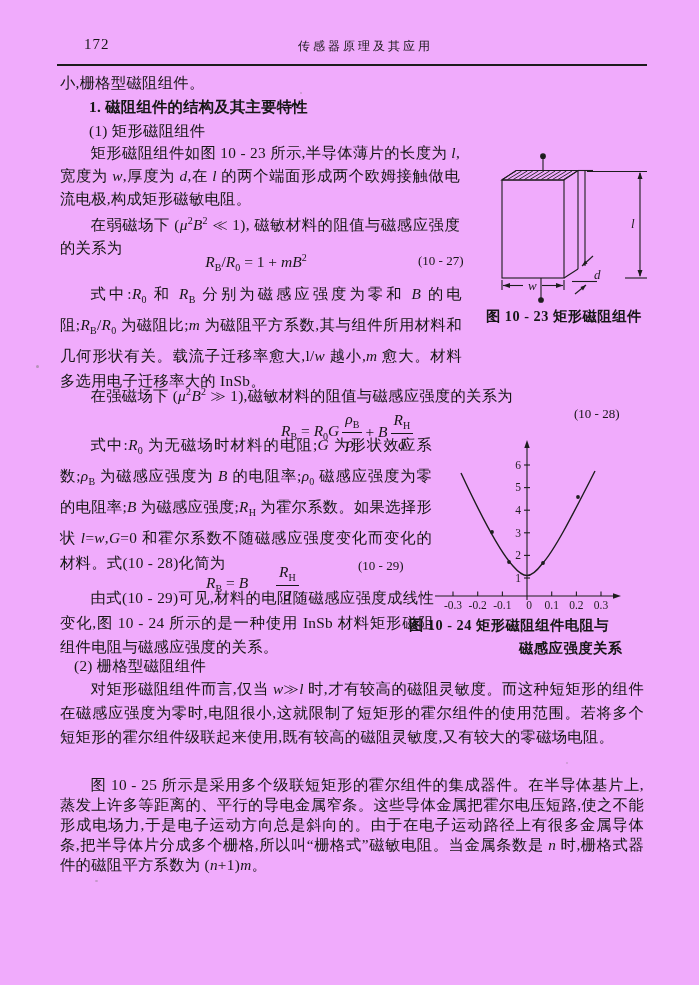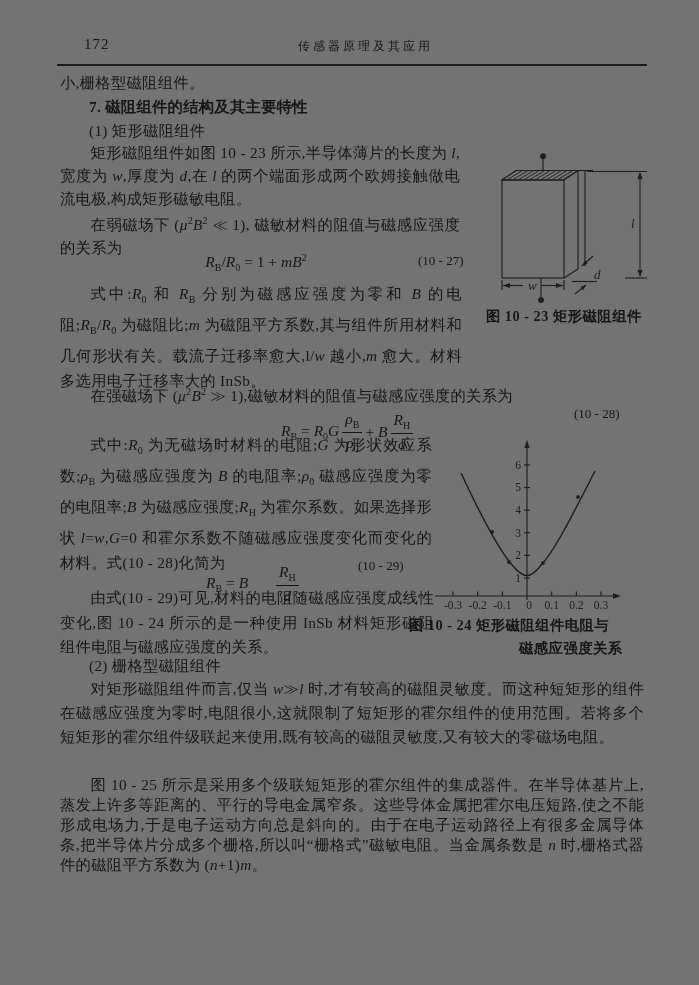--- a/index.html
+++ b/index.html
@@ -1,19 +1,19 @@
 <!DOCTYPE html>
 <html lang="zh"><head>
 <meta charset="utf-8">
 <style>
   html,body{margin:0;padding:0;background:#e8e8e6;}
   .page{
     position:relative;
     width:699px;height:985px;
-    background:#737373;
+    background:#f0abfc;
     font-family:"Liberation Serif","DejaVu Serif",serif;
     color:#161616;
     overflow:hidden;
   }
   .abs{position:absolute;}
   .body-text{
     font-size:15.3px;
     line-height:24.5px;
     text-align:justify;
     letter-spacing:0.3px;
@@ -38,21 +38,21 @@
 <body>
 
 <div class="page">
 
   <div class="abs page-number">172</div>
   <div class="abs header-title">传感器原理及其应用</div>
   <div class="abs rule"></div>
 
   <div class="abs body-text" style="top:71px;left:60px;width:584px;">小,栅格型磁阻组件。</div>
 
-  <div class="abs body-text bold" style="top:95px;left:89px;">7. 磁阻组件的结构及其主要特性</div>
+  <div class="abs body-text bold" style="top:95px;left:89px;">1. 磁阻组件的结构及其主要特性</div>
 
   <div class="abs body-text" style="top:119px;left:89px;">(1) 矩形磁阻组件</div>
 
   <div class="abs body-text indent" style="top:141px;left:60px;width:400px;line-height:23px;">矩形磁阻组件如图 10 - 23 所示,半导体薄片的长度为 <i>l</i>,宽度为 <i>w</i>,厚度为 <i>d</i>,在 <i>l</i> 的两个端面形成两个欧姆接触做电流电极,构成矩形磁敏电阻。</div>
 
   <div class="abs body-text indent" style="top:209px;left:60px;width:400px;line-height:23px;">在弱磁场下 (<i>μ</i><sup>2</sup><i>B</i><sup>2</sup> ≪ 1), 磁敏材料的阻值与磁感应强度的关系为</div>
 
   <div class="abs formula" style="top:252px;left:60px;width:392px;justify-content:center;">
     <span><i>R</i><sub>B</sub>/<i>R</i><sub>0</sub> = 1 + <i>mB</i><sup>2</sup></span>
   </div>
@@ -82,21 +82,21 @@
     <span><i>R</i><sub>B</sub> = <i>B</i></span>
     <span class="frac">
       <span class="num"><i>R</i><sub>H</sub></span>
       <span class="den"><i>d</i></span>
     </span>
   </div>
   <div class="abs eq-number" style="top:558px;left:358px;">(10 - 29)</div>
 
   <div class="abs body-text indent" style="top:586px;left:60px;width:374px;line-height:24.5px;">由式(10 - 29)可见,材料的电阻随磁感应强度成线性变化,图 10 - 24 所示的是一种使用 InSb 材料矩形磁阻组件电阻与磁感应强度的关系。</div>
 
-  <div class="abs body-text" style="top:654px;left:89px;">(2) 栅格型磁阻组件</div>
+  <div class="abs body-text" style="top:654px;left:74px;">(2) 栅格型磁阻组件</div>
 
   <div class="abs body-text indent" style="top:677px;left:60px;width:584px;line-height:24px;">对矩形磁阻组件而言,仅当 <i>w</i>≫<i>l</i> 时,才有较高的磁阻灵敏度。而这种短矩形的组件在磁感应强度为零时,电阻很小,这就限制了短矩形的霍尔组件的使用范围。若将多个短矩形的霍尔组件级联起来使用,既有较高的磁阻灵敏度,又有较大的零磁场电阻。</div>
 
   <div class="abs body-text indent" style="top:775px;left:60px;width:584px;line-height:20px;">图 10 - 25 所示是采用多个级联短矩形的霍尔组件的集成器件。在半导体基片上,蒸发上许多等距离的、平行的导电金属窄条。这些导体金属把霍尔电压短路,使之不能形成电场力,于是电子运动方向总是斜向的。由于在电子运动路径上有很多金属导体条,把半导体片分成多个栅格,所以叫“栅格式”磁敏电阻。当金属条数是 <i>n</i> 时,栅格式器件的磁阻平方系数为 (<i>n</i>+1)<i>m</i>。</div>
 
   <svg class="abs" style="top:148px;left:475px;" width="220" height="160" viewBox="0 0 220 160">
     <g stroke="#1d1d1d" stroke-width="1.1" fill="none">
 
       <line x1="68" y1="10" x2="68" y2="22"></line>
       <circle cx="68" cy="8.2" r="2.3" fill="#1d1d1d"></circle>

